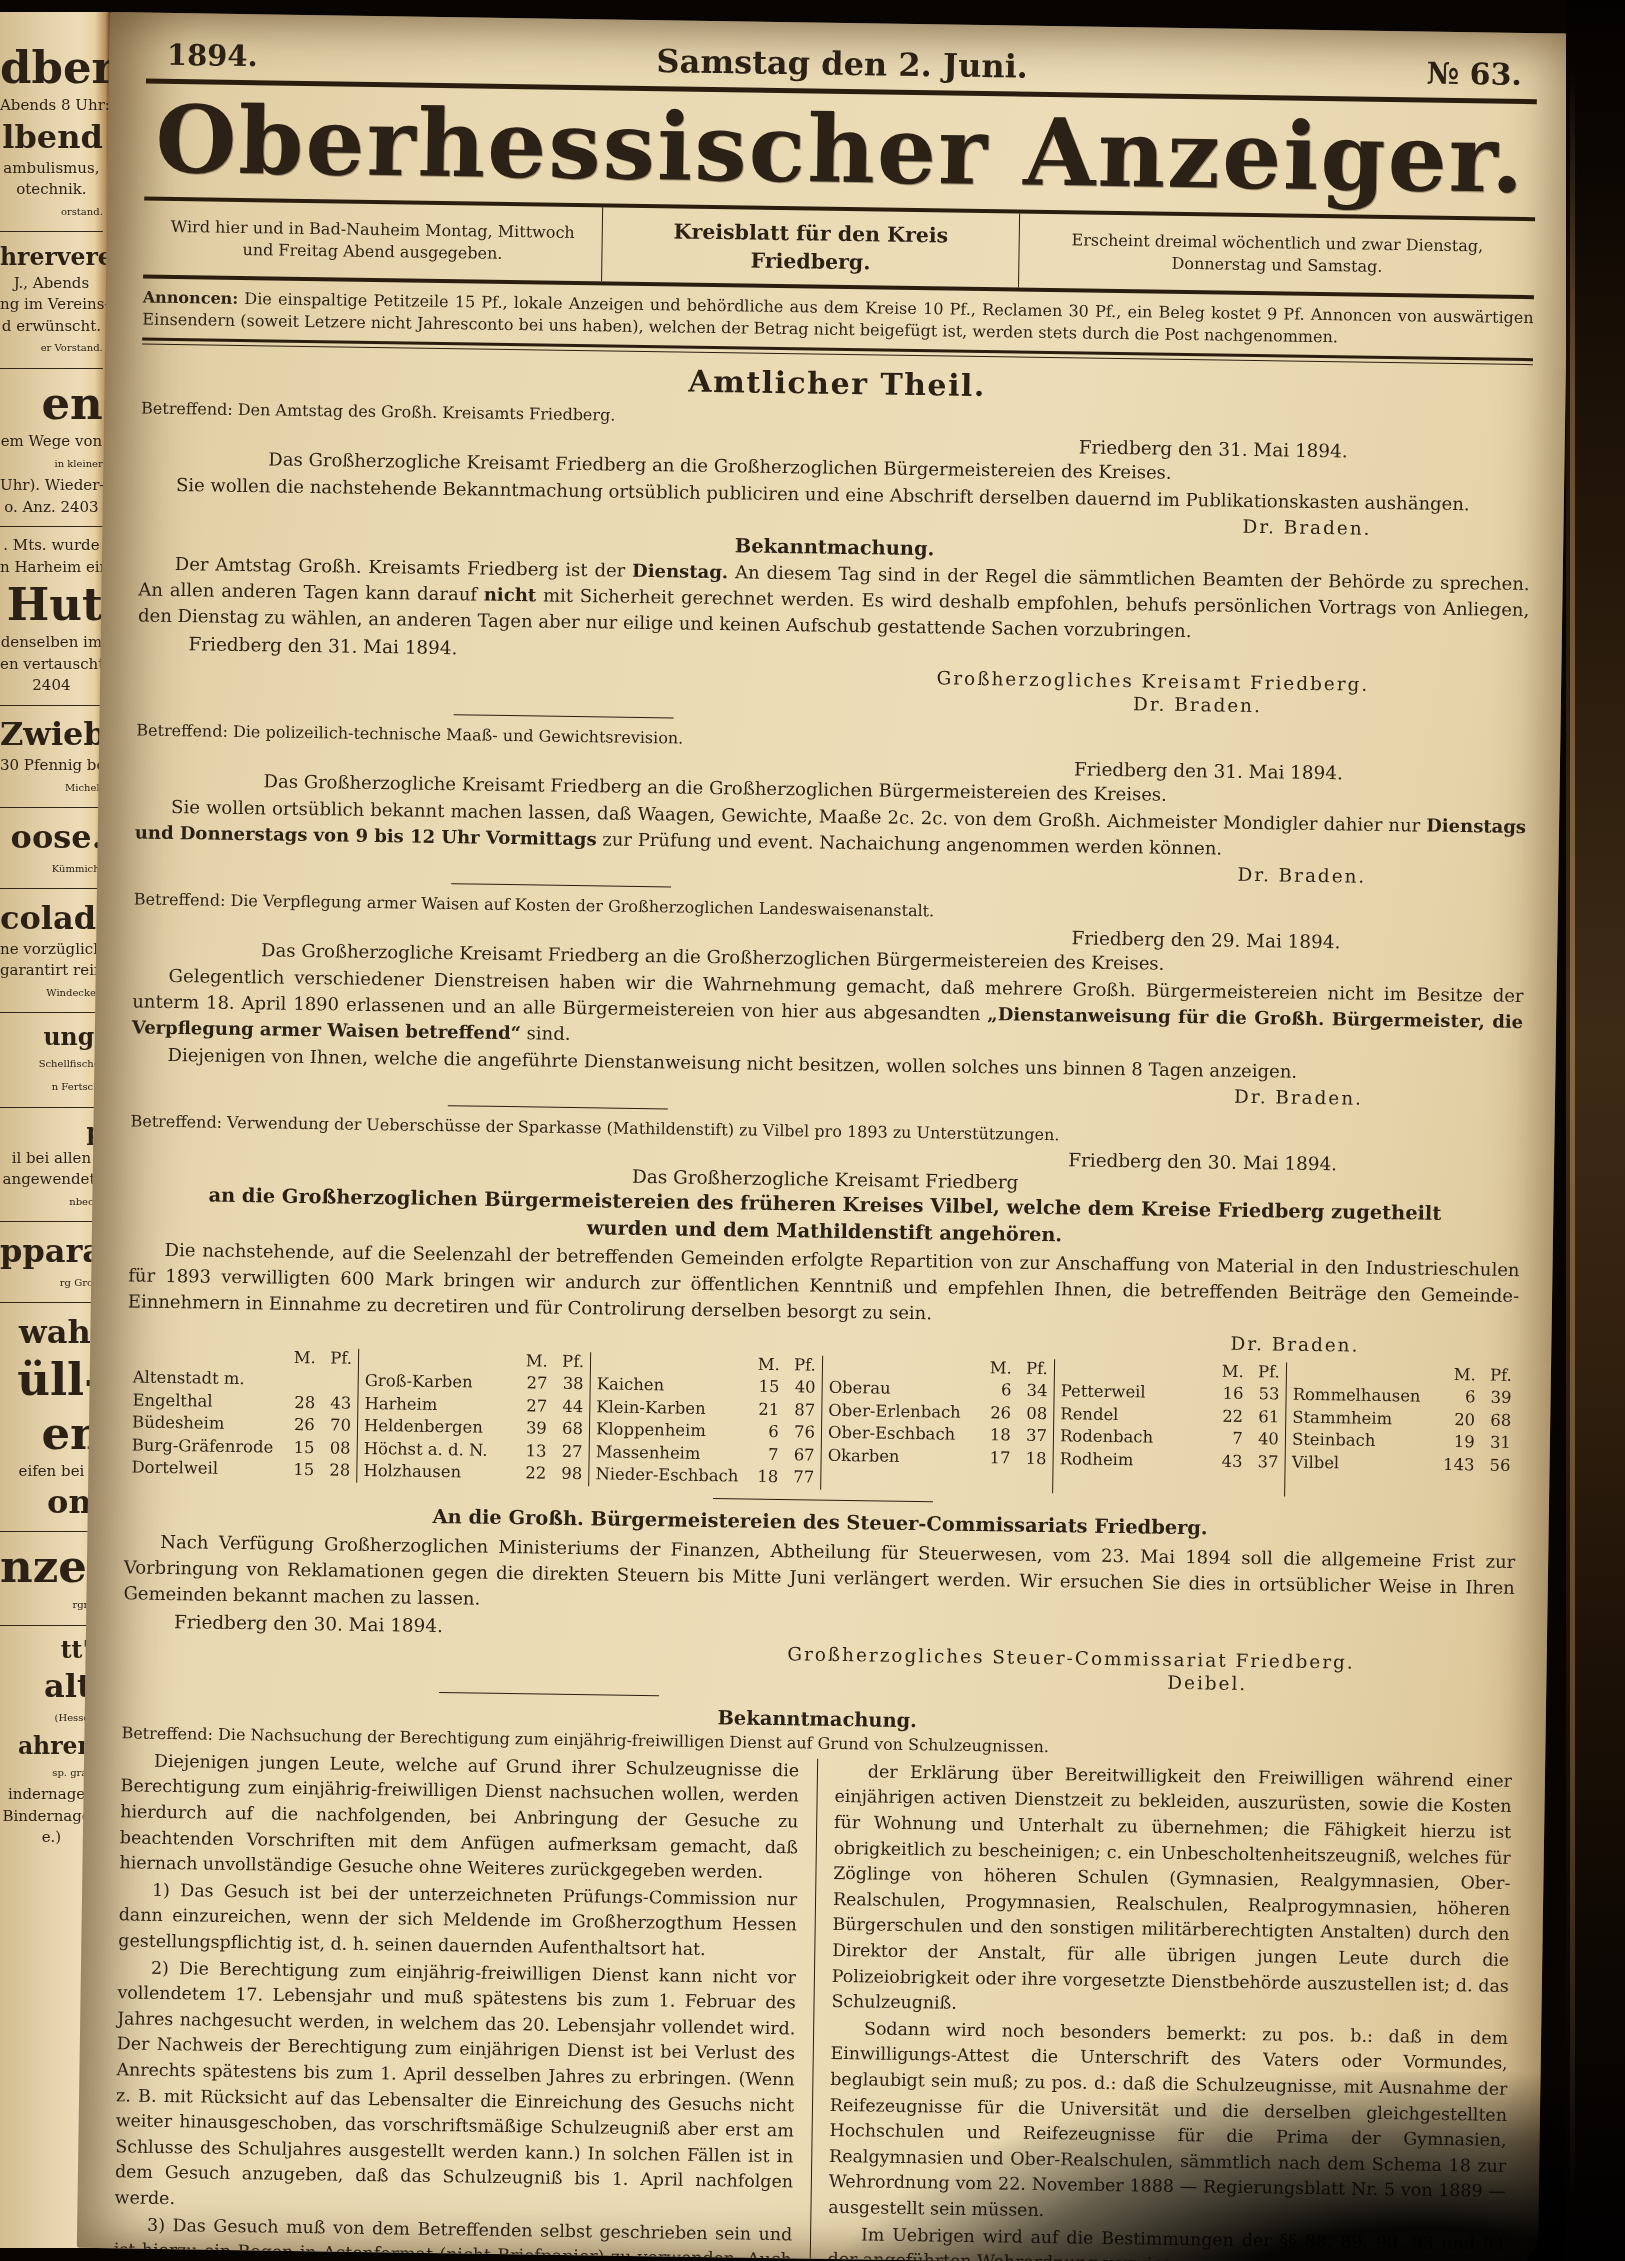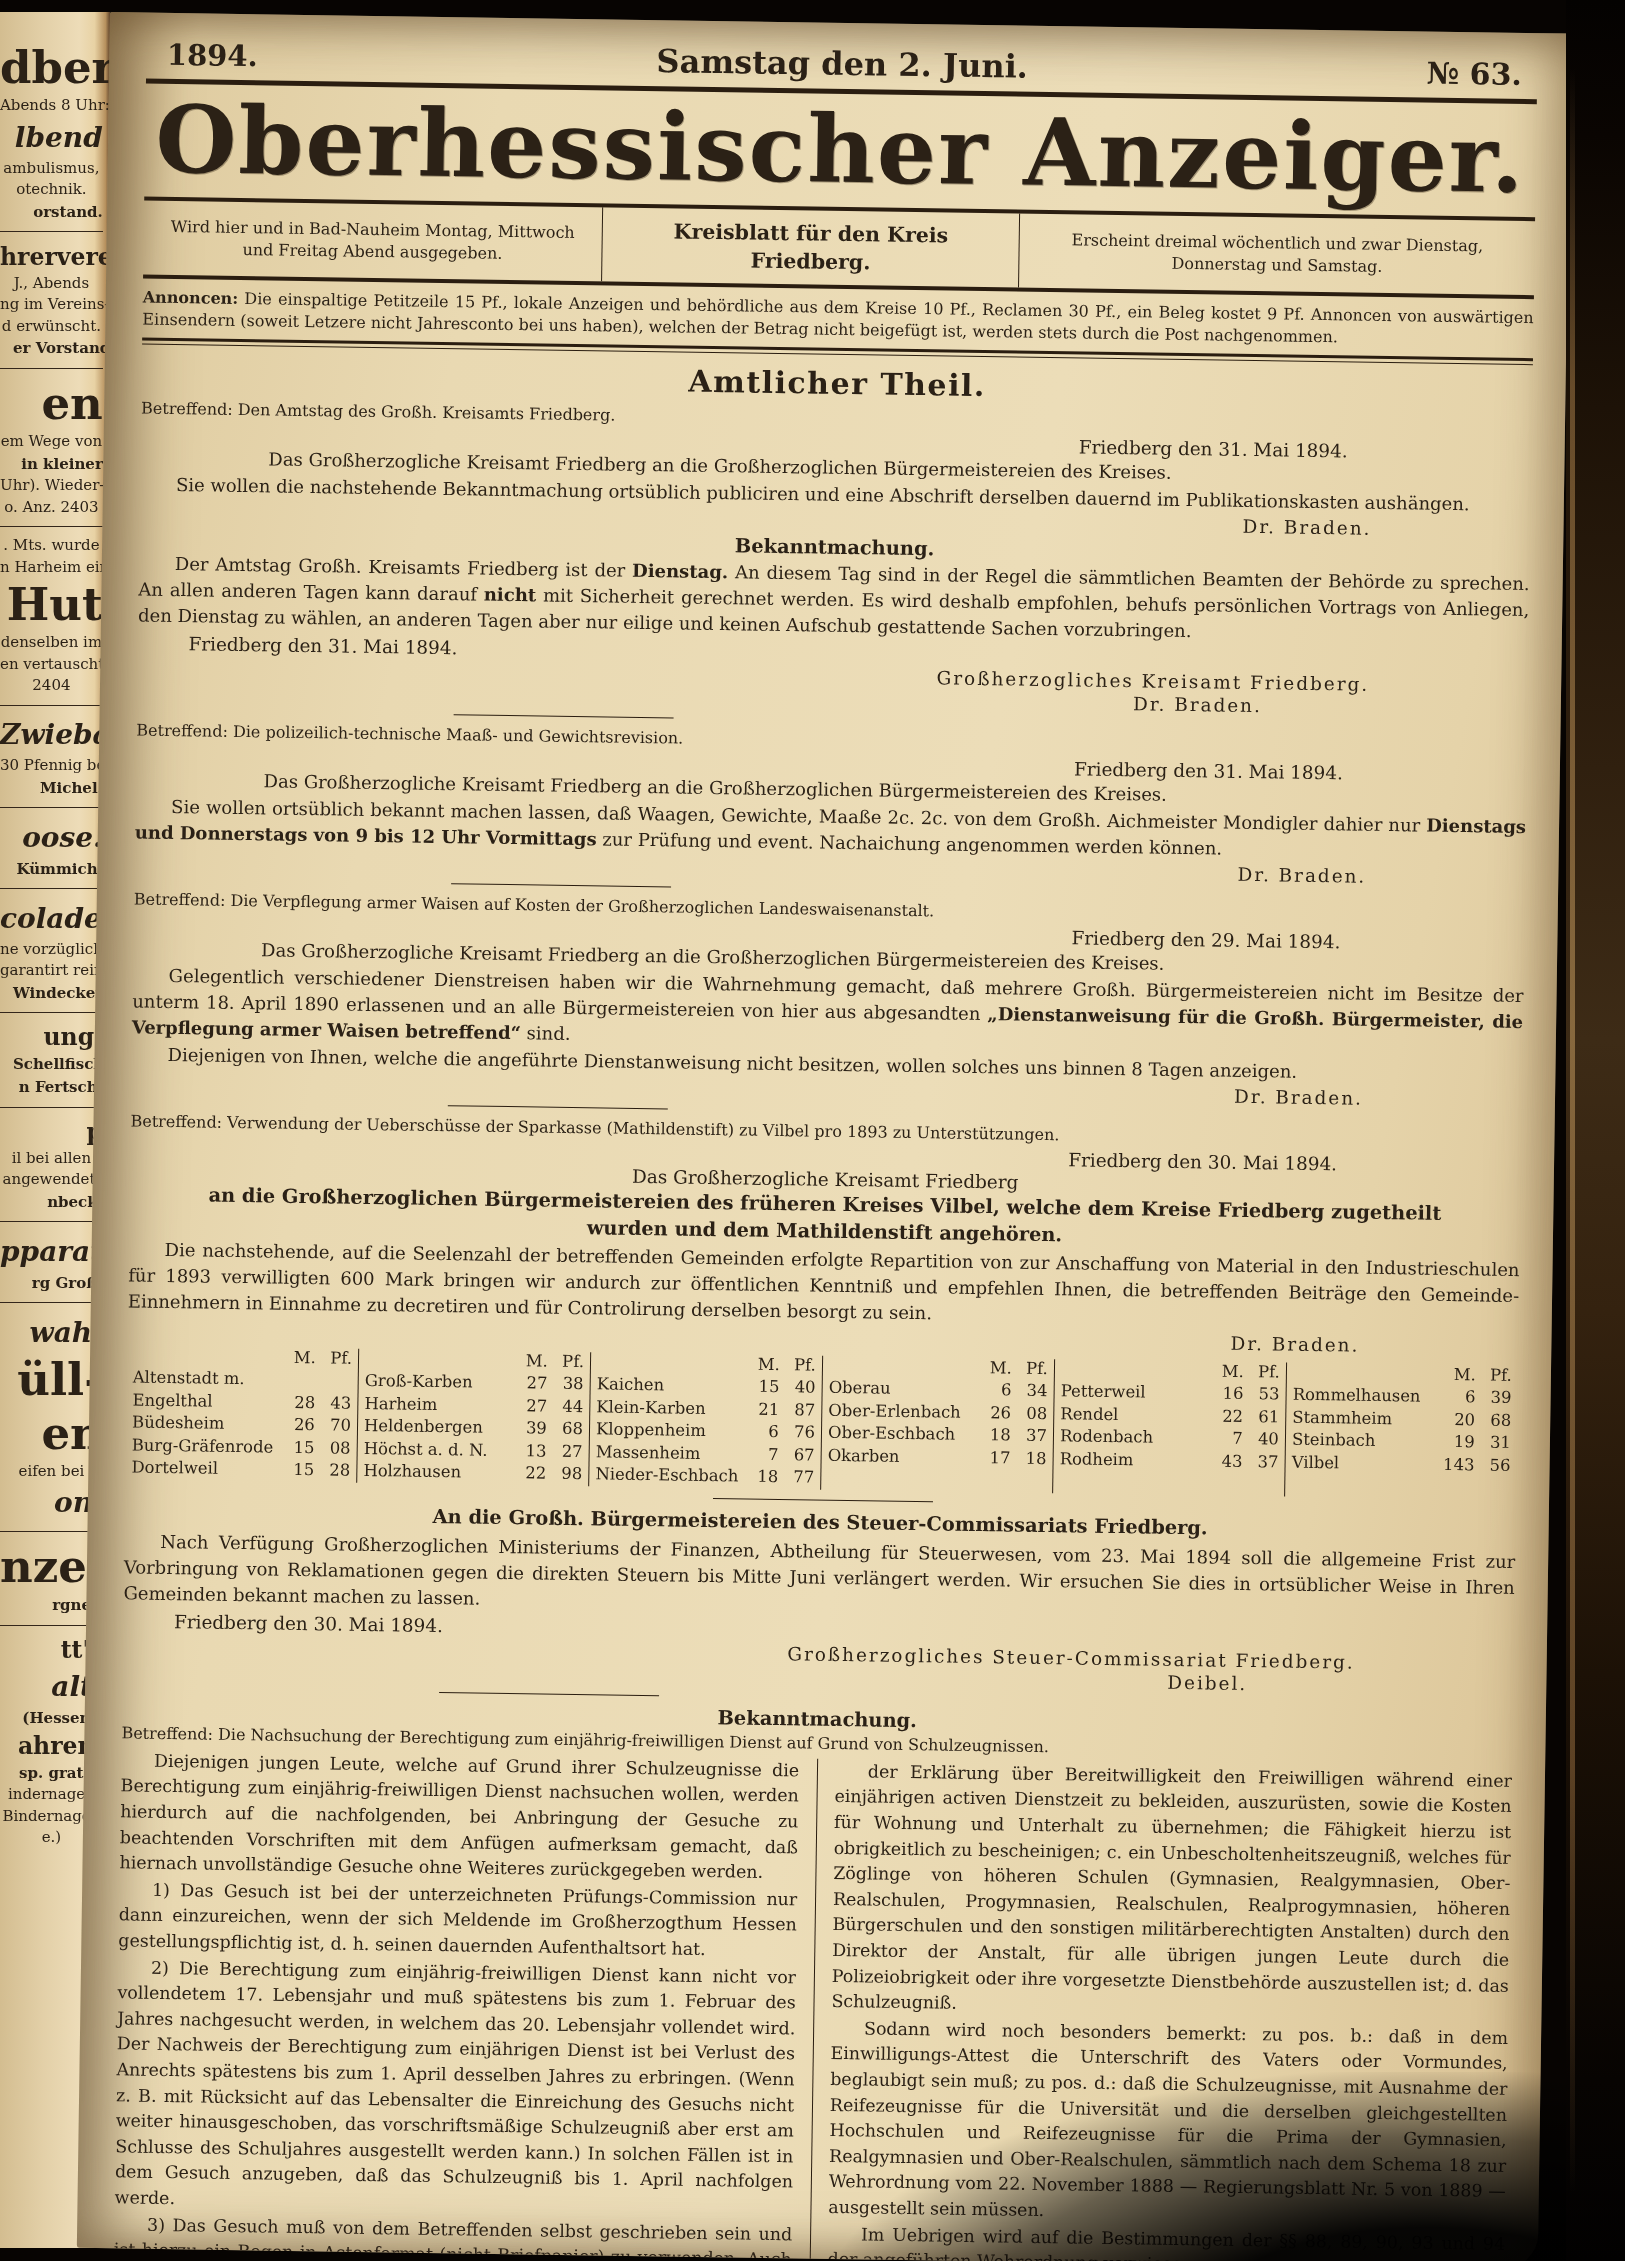--- a/index.html
+++ b/index.html
@@ -5,23 +5,23 @@
   html,body{margin:0;padding:0;background:#070402;}
   #canvas{position:relative;width:1626px;height:2261px;background:#070402;overflow:hidden;
           font-family:"DejaVu Serif","Liberation Serif",serif;color:#2b2116;}
 
   
   .left-strip{position:absolute;left:0;top:12.3px;width:110px;height:2236px;box-sizing:border-box;
     padding:29px 7.2px 0 0;text-align:right;overflow:hidden;
     background:linear-gradient(90deg,#d3bd90 0%,#e3d0a8 40%,#eddcb8 72%,#e8d2a4 86%,#b6905d 96%,#5d422a 100%);}
   .frag{white-space:nowrap;}
   .f-sm {font-size:15px;line-height:21.5px;text-align:center;}
-  .f-smb{font-size:15px;line-height:22.5px;font-weight:bold;padding-left:13px;}
+  .f-smb{font-size:10px;line-height:22.5px;font-weight:normal;padding-left:13px;}
   .f-lg {font-size:23.5px;line-height:32px;font-weight:bold;}
-  .f-xl {font-size:28px;line-height:41px;font-weight:bold;font-style:italic;}
+  .f-xl {font-size:32px;line-height:41px;font-weight:bold;}
   .f-xxl{font-size:45px;line-height:54px;font-weight:bold;}
   .f-rule{border-top:1.5px solid #33261a;margin:8.2px 0;height:0;}
 
   
   .page{position:absolute;left:110px;top:12.3px;width:1461px;height:2236px;box-sizing:border-box;
     padding:15.3px 33px 20.5px 37px;overflow:hidden;
     background:linear-gradient(100deg,#c9b184 0%,#e0cda2 5%,#e9d9b2 22%,#ecddb8 55%,#e5d3a9 80%,#d8c092 100%);
     box-shadow:inset 31px 0 56px rgba(70,45,18,.5), inset -20.5px 5.1px 46px rgba(90,60,25,.38);
     transform:rotate(.85deg);transform-origin:0 0;border-radius:2px 5.1px 36px 3.1px;}
 

